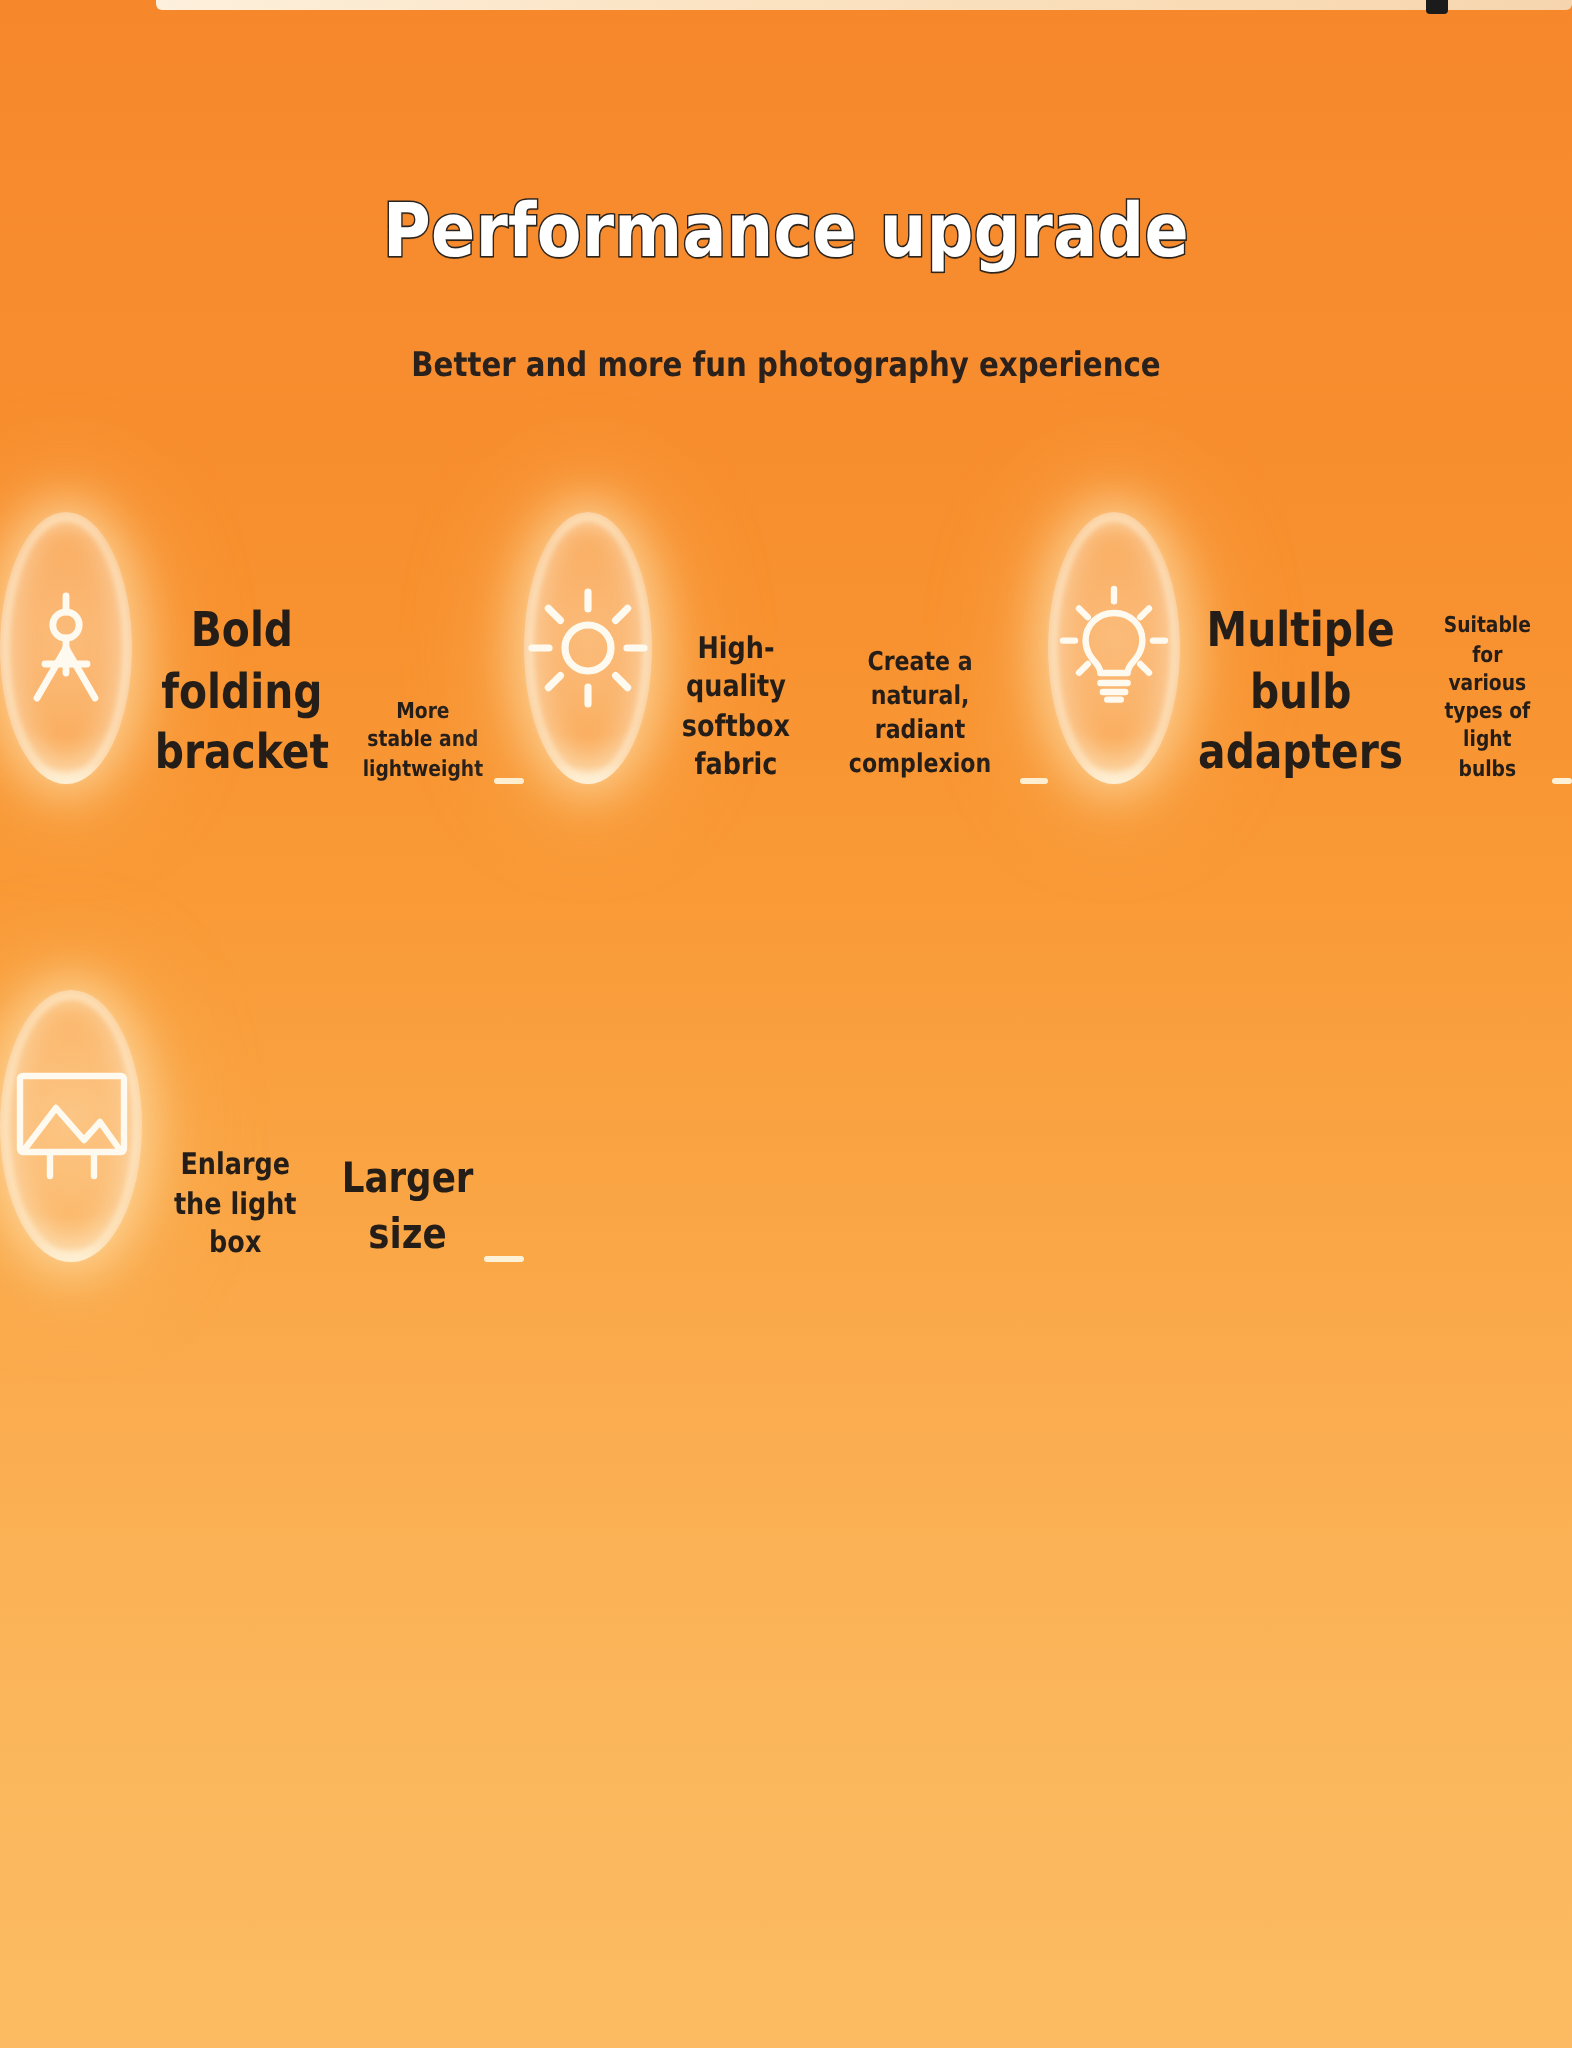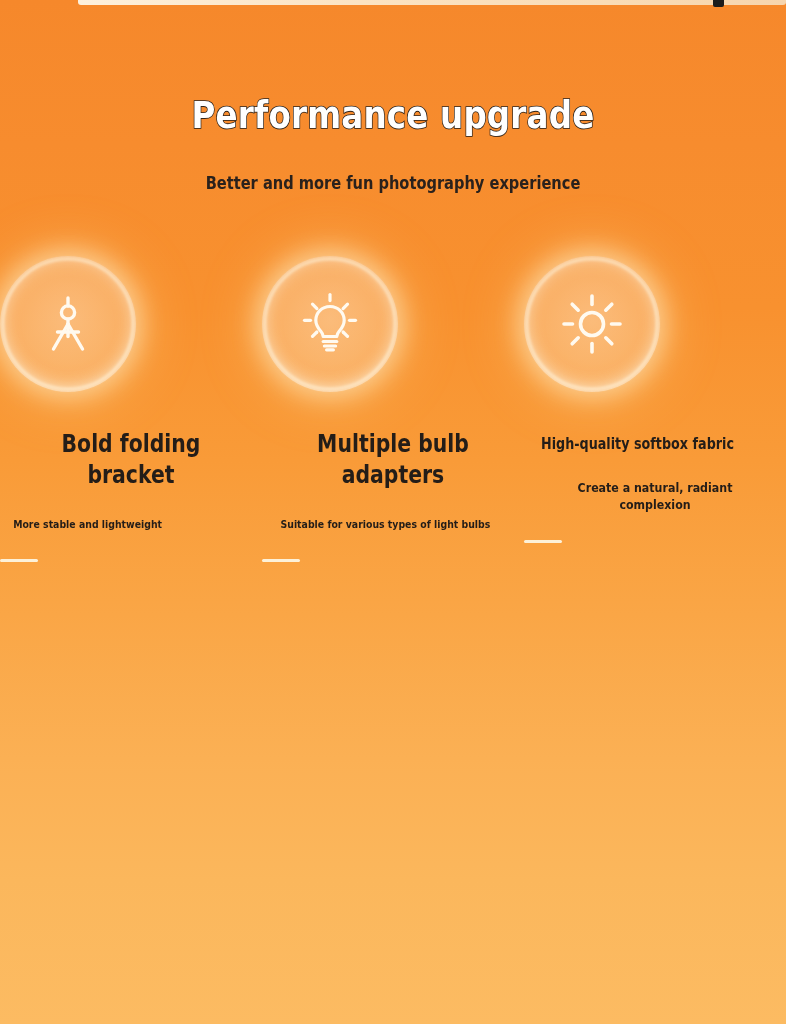--- a/index.html
+++ b/index.html
@@ -82,22 +82,21 @@
   }
   .row {
     display: flex;
     width: 786px;
   }
   .row-2 { margin-top: 103px; }
 
   .cell {
     width: 262px;
     display: flex;
-    flex-direction: column;
-    align-items: flex-start;
+    align-items: flex-end;
   }
 
   
   .orb {
     position: relative;
     width: 136px; height: 136px;
     border-radius: 50%;
     display: flex;
     align-items: center;
     justify-content: center;
@@ -196,63 +195,78 @@
           </span>
         </div>
         <div class="f-title">Bold folding bracket</div>
         <div class="f-sub">More stable and lightweight</div>
         <div class="dash"></div>
       </div>
 
       <div class="cell">
         <div class="orb">
           <span>
+            <svg width="64" height="64" viewBox="0 0 64 64" fill="none" stroke="#fffaf0" stroke-width="3.6" stroke-linecap="round">
+              <circle cx="32" cy="32" r="11.5"></circle>
+              <line x1="32" y1="4" x2="32" y2="12.5"></line>
+              <line x1="32" y1="51.5" x2="32" y2="60"></line>
+              <line x1="4" y1="32" x2="12.5" y2="32"></line>
+              <line x1="51.5" y1="32" x2="60" y2="32"></line>
+              <line x1="12.2" y1="12.2" x2="18.2" y2="18.2"></line>
+              <line x1="45.8" y1="45.8" x2="51.8" y2="51.8"></line>
+              <line x1="51.8" y1="12.2" x2="45.8" y2="18.2"></line>
+              <line x1="18.2" y1="45.8" x2="12.2" y2="51.8"></line>
+            </svg>
+          </span>
+        </div>
+        <div class="f-title small">High-quality softbox fabric</div>
+        <div class="f-sub med">Create a natural, radiant complexion</div>
+        <div class="dash"></div>
+      </div>
+
+      <div class="cell">
+        <div class="orb">
+          <span>
             <svg width="66" height="66" viewBox="0 0 66 66" fill="none" stroke="#fffaf0" stroke-width="3.2" stroke-linecap="round" stroke-linejoin="round">
               <path d="M33 15.5c-8.2 0-14.2 6.2-14.2 13.8 0 5.3 2.9 8.6 5 11 1.6 1.9 2.4 3.3 2.4 5.2h13.6c0-1.9.8-3.3 2.4-5.2 2.1-2.4 5-5.7 5-11C47.2 21.7 41.2 15.5 33 15.5z"></path>
               <line x1="26.2" y1="50.5" x2="39.8" y2="50.5"></line>
               <line x1="27.4" y1="55" x2="38.6" y2="55"></line>
               <path d="M29.6 58.8h6.8"></path>
               <line x1="33" y1="3.5" x2="33" y2="9.6"></line>
               <line x1="13.5" y1="29.3" x2="7.5" y2="29.3"></line>
               <line x1="58.5" y1="29.3" x2="52.5" y2="29.3"></line>
               <line x1="15.5" y1="13.2" x2="19.9" y2="17.6"></line>
               <line x1="50.5" y1="13.2" x2="46.1" y2="17.6"></line>
               <line x1="15.5" y1="45.4" x2="19.9" y2="41"></line>
               <line x1="50.5" y1="45.4" x2="46.1" y2="41"></line>
             </svg>
           </span>
         </div>
         <div class="f-title">Multiple bulb adapters</div>
         <div class="f-sub">Suitable for various types of light bulbs</div>
         <div class="dash"></div>
       </div>
 
-      <div class="cell">
-        <div class="orb">
-          <span>
-            <svg width="64" height="64" viewBox="0 0 64 64" fill="none" stroke="#fffaf0" stroke-width="3.6" stroke-linecap="round">
-              <circle cx="32" cy="32" r="11.5"></circle>
-              <line x1="32" y1="4" x2="32" y2="12.5"></line>
-              <line x1="32" y1="51.5" x2="32" y2="60"></line>
-              <line x1="4" y1="32" x2="12.5" y2="32"></line>
-              <line x1="51.5" y1="32" x2="60" y2="32"></line>
-              <line x1="12.2" y1="12.2" x2="18.2" y2="18.2"></line>
-              <line x1="45.8" y1="45.8" x2="51.8" y2="51.8"></line>
-              <line x1="51.8" y1="12.2" x2="45.8" y2="18.2"></line>
-              <line x1="18.2" y1="45.8" x2="12.2" y2="51.8"></line>
-            </svg>
-          </span>
-        </div>
-        <div class="f-title small">High-quality softbox fabric</div>
-        <div class="f-sub med">Create a natural, radiant complexion</div>
-        <div class="dash"></div>
-      </div>
-
     </div>
 
     <div class="row r2 row-2">
 
 
+      <div class="cell">
+        <div class="orb">
+          <span>
+            <svg width="64" height="62" viewBox="0 0 64 62" fill="none" stroke="#fffaf0" stroke-width="3.2" stroke-linecap="round" stroke-linejoin="round">
+              <rect x="6" y="6" width="52" height="38" rx="1.5"></rect>
+              <path d="M8 43 L24 22 L38 38 L46 29 L56 43"></path>
+              <line x1="21" y1="45" x2="21" y2="56"></line>
+              <line x1="43" y1="45" x2="43" y2="56"></line>
+            </svg>
+          </span>
+        </div>
+        <div class="f-title">Enlarge the light box</div>
+        <div class="f-sub big">Larger size</div>
+        <div class="dash"></div>
+      </div>
 
 
     </div>
   </div>
 </div>
 
 </body></html>

